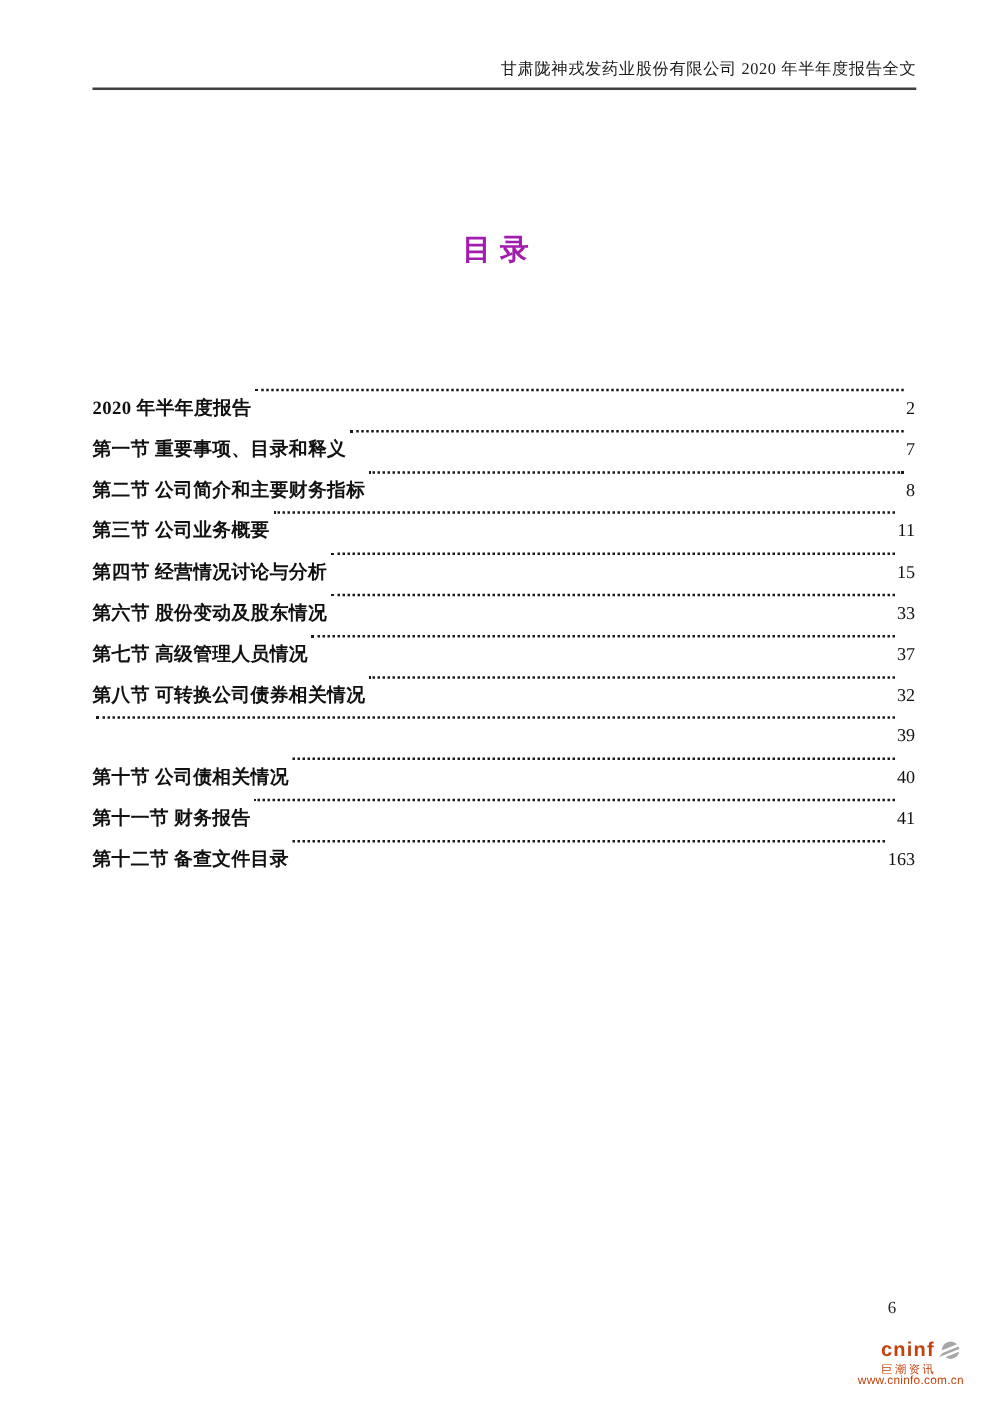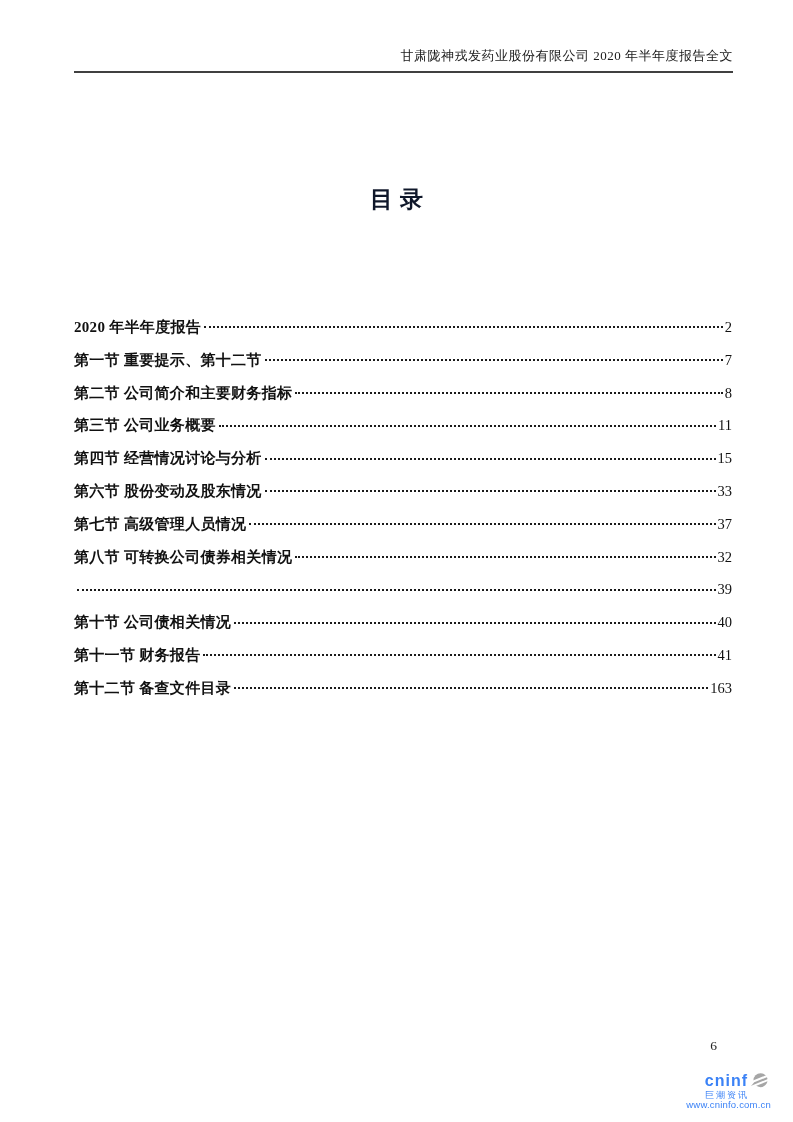--- a/index.html
+++ b/index.html
@@ -21,47 +21,47 @@
     text-align: right;
   }
   .header-text { font-size: 13px; letter-spacing: 0.5px; color: #1a1a1a; }
 
   
   .doc-title {
     position: absolute; top: 184px; left: 0; right: 0;
     text-align: center;
     font-size: 23px; font-weight: bold;
     letter-spacing: 7px; text-indent: 7px;
-    color: #0f172a;
+    color: #a21caf;
   }
 
   
   .toc { position: absolute; top: 311px; left: 74px; right: 61px; }
   .toc-row {
-    display: flex; align-items: center;
+    display: flex; align-items: flex-start;
     height: 32.8px; line-height: 32.8px;
     font-size: 15px;
   }
   .toc-title { font-weight: bold; white-space: nowrap; letter-spacing: 0.3px; }
   .toc-leader {
     flex: 1 1 auto; height: 0;
     border-bottom: 2px dotted #1a1a1a;
     margin: 0 2px 0 3px;
   }
   .toc-page { font-size: 14.5px; white-space: nowrap; }
 
   
   .page-number {
     position: absolute; top: 1038px; right: 76px;
     font-size: 13.5px; color: #222;
   }
   .logo {
     position: absolute; top: 1072px; right: 22px;
     text-align: right;
-    color: #3b82f6;
+    color: #c2410c;
     font-family: "Liberation Sans", "DejaVu Sans", sans-serif;
     line-height: 1.05;
   }
   .logo-top { display: flex; align-items: center; justify-content: flex-end; gap: 2px; }
   .logo-brand { font-size: 16px; font-weight: bold; letter-spacing: 1px; }
   .logo-cn { font-size: 9px; letter-spacing: 2px; margin-top: 1px; margin-right: 22px; }
   .logo-url { font-size: 9.5px; margin-top: 0; letter-spacing: 0.2px; }
   .swirl { width: 21px; height: 18px; }
 </style>
 </head>
@@ -75,21 +75,21 @@
 
   <h1 class="doc-title">目录</h1>
 
   <nav class="toc">
     <div class="toc-row">
       <span class="toc-title">2020 年半年度报告</span>
       <span class="toc-leader"></span>
       <span class="toc-page">2</span>
     </div>
     <div class="toc-row">
-      <span class="toc-title">第一节 重要提示、第十二节</span>
+      <span class="toc-title">第一节 重要事项、目录和释义</span>
       <span class="toc-leader"></span>
       <span class="toc-page">7</span>
     </div>
     <div class="toc-row">
       <span class="toc-title">第二节 公司简介和主要财务指标</span>
       <span class="toc-leader"></span>
       <span class="toc-page">8</span>
     </div>
     <div class="toc-row">
       <span class="toc-title">第三节 公司业务概要</span>

